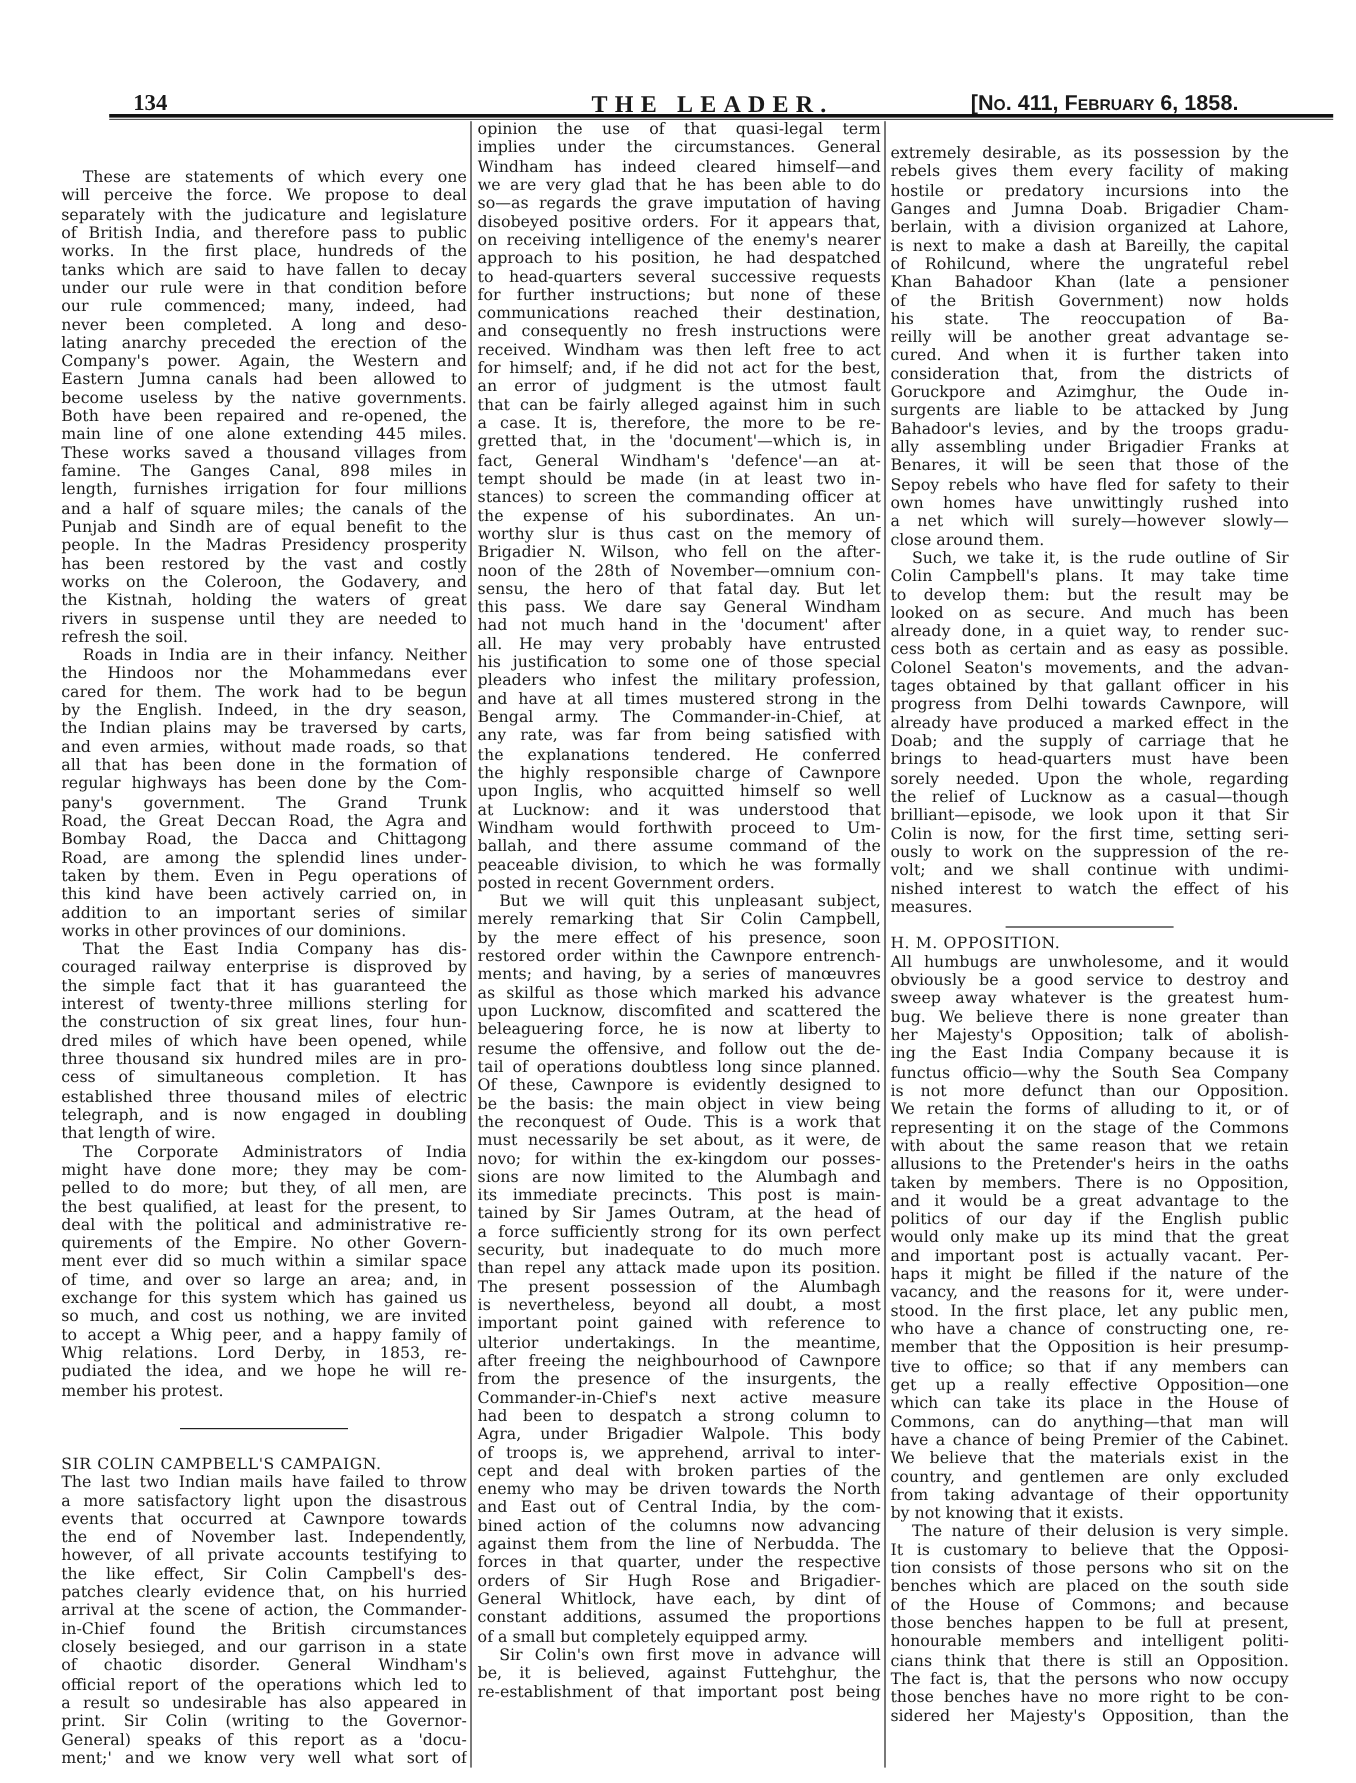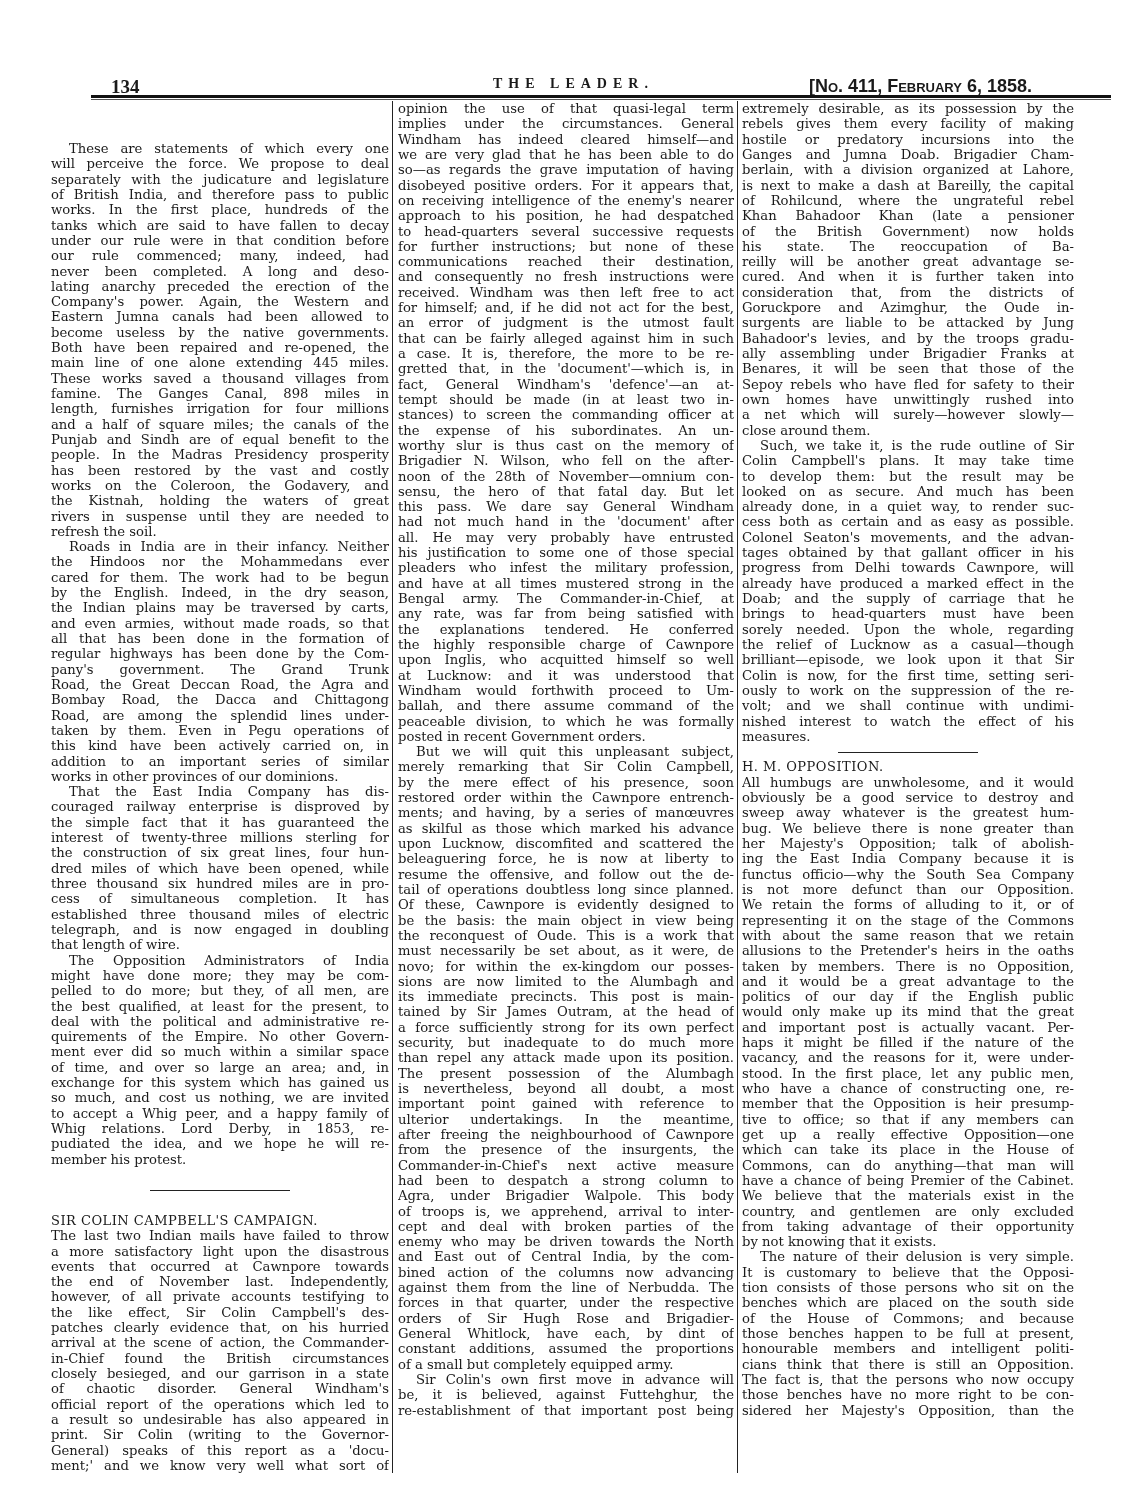--- a/index.html
+++ b/index.html
@@ -1,30 +1,30 @@
 <!DOCTYPE html>
 <html><head>
 <meta charset="utf-8">
 <style>
   html, body { margin: 0; padding: 0; background: #ffffff; }
   body { width: 1130px; height: 1486px; position: relative; overflow: hidden;
          font-family: "DejaVu Serif", "Liberation Serif", serif; color: #1a1a1a; }
   .page-header { position: absolute; top: 0; left: 0; width: 1130px; height: 100px; margin-left: 33px; }
   .page-number { position: absolute; left: 78px; top: 76px; font-size: 19px; font-weight: bold;
                  font-family: "Liberation Serif", serif; }
-  .masthead { position: absolute; left: 460px; top: 76px; font-size: 14px; letter-spacing: 6px;
+  .masthead { position: absolute; left: 460px; top: 76px; font-size: 20px; letter-spacing: 6px;
               font-family: "Liberation Serif", serif; font-weight: bold; }
   .issue-info { position: absolute; left: 776px; top: 76px; font-size: 18px;
                 font-family: Liberation Sans, sans-serif; font-weight: bold; font-variant: small-caps; }
   .rule-top { position: absolute; left: 58px; top: 95px; width: 1020px; height: 3px; background: #111; }
   .rule-top2 { position: absolute; left: 58px; top: 99px; width: 1020px; height: 1px; background: #555; }
   .column { position: absolute; top: 101px; font-size: 13.2px; line-height: 15.32px; }
   .col-left { left: 51px; width: 338px; margin-top: 40px; }
   .col-mid { left: 398px; width: 336px; }
-  .col-right { left: 742px; width: 332px; }
+  .col-right { left: 742px; width: 332px; margin-top: 20px; }
   .divider { position: absolute; width: 1px; background: #222; }
   .line { display: block; height: 15.32px; white-space: nowrap; text-align: justify;
           text-align-last: justify; overflow: hidden; }
   .line.last { text-align-last: left; }
   .line.indent { padding-left: 18px; }
   .heading { display: block; text-align: left; height: 15.32px; font-size: 13px; letter-spacing: 0.5px; }
   .hr-short { display: block; height: 15.32px; position: relative; }
   .hr-short::after { content: ""; position: absolute; left: 50%; top: 8px; width: 140px; margin-left: -70px;
                      height: 1px; background: #222; }
   .gap { display: block; height: 15.32px; }
@@ -87,21 +87,21 @@
     <span class="line">couraged railway enterprise is disproved by</span>
     <span class="line">the simple fact that it has guaranteed the</span>
     <span class="line">interest of twenty-three millions sterling for</span>
     <span class="line">the construction of six great lines, four hun-</span>
     <span class="line">dred miles of which have been opened, while</span>
     <span class="line">three thousand six hundred miles are in pro-</span>
     <span class="line">cess of simultaneous completion. It has</span>
     <span class="line">established three thousand miles of electric</span>
     <span class="line">telegraph, and is now engaged in doubling</span>
     <span class="line last">that length of wire.</span>
-    <span class="line indent">The Opposition Administrators of India</span>
+    <span class="line indent">The Corporate Administrators of India</span>
     <span class="line">might have done more; they may be com-</span>
     <span class="line">pelled to do more; but they, of all men, are</span>
     <span class="line">the best qualified, at least for the present, to</span>
     <span class="line">deal with the political and administrative re-</span>
     <span class="line">quirements of the Empire. No other Govern-</span>
     <span class="line">ment ever did so much within a similar space</span>
     <span class="line">of time, and over so large an area; and, in</span>
     <span class="line">exchange for this system which has gained us</span>
     <span class="line">so much, and cost us nothing, we are invited</span>
     <span class="line">to accept a Whig peer, and a happy family of</span>

